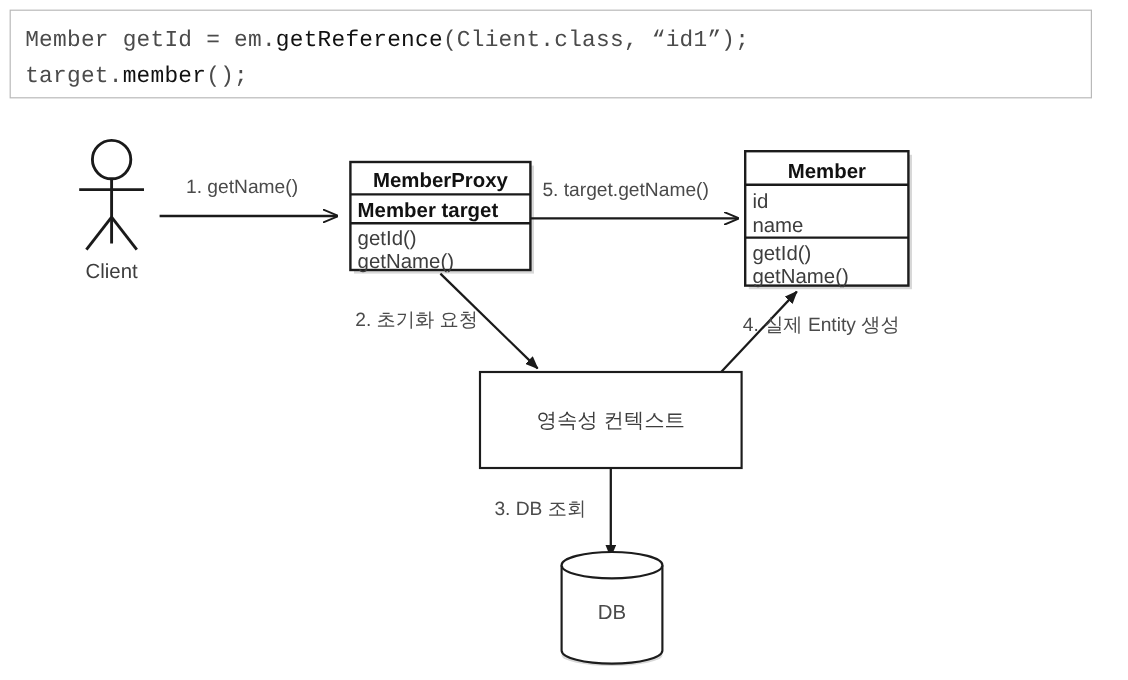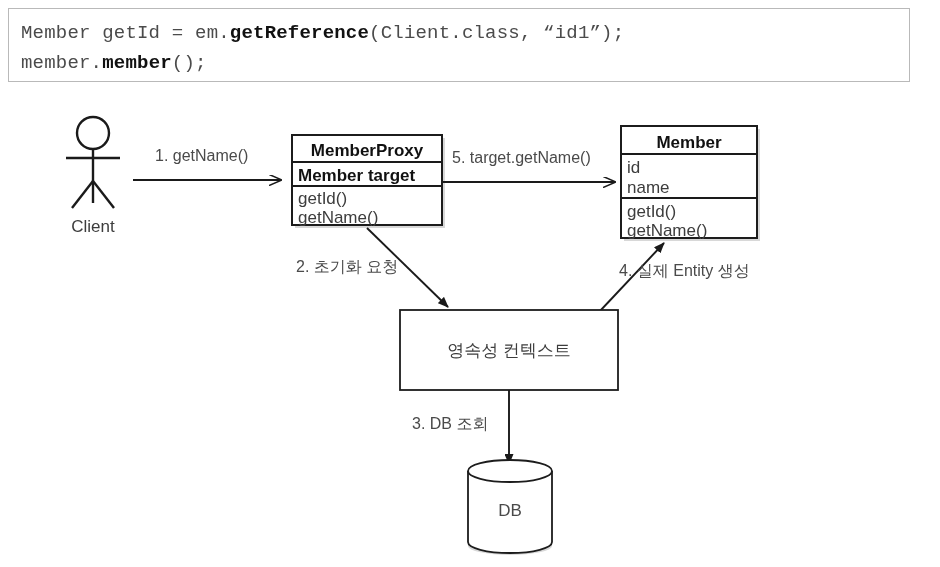--- a/index.html
+++ b/index.html
@@ -31,21 +31,21 @@
   #code-box .code-line {
     font-family: "Liberation Mono", "DejaVu Sans Mono", monospace;
     font-size: 19px;
     line-height: 30px;
     color: #4b4b4b;
     white-space: pre;
     letter-spacing: 0.2px;
   }
   #code-box .code-line b {
     color: #111111;
-    font-weight: bold;
+    font-weight: normal;
   }
 
   
   #diagram {
     position: absolute;
     left: 0;
     top: 86px;
     width: 940px;
     height: 481px;
   }
@@ -94,21 +94,21 @@
 
   .stroke-dark { stroke: #1a1a1a; fill: none; }
   .stroke-box  { stroke: #1c1c1c; fill: #ffffff; }
   .shadow-soft { fill: #d8d8d8; }
 </style>
 </head>
 <body>
 
 <div id="code-box">
   <div class="code-line"><span>Member getId = em.</span><b>getReference</b><span>(Client.class, “id1”);</span></div>
-  <div class="code-line"><span>member.</span><b>member</b><span>();</span></div>
+  <div class="code-line"><span>target.</span><b>member</b><span>();</span></div>
 </div>
 
 <div id="diagram">
 <svg width="940" height="481" viewBox="0 0 940 481" xmlns="http://www.w3.org/2000/svg">
 
   <defs>
     <marker id="arrowFilled" markerWidth="11" markerHeight="9" refX="10" refY="4.5" orient="auto" markerUnits="userSpaceOnUse">
       <path d="M0,0 L11,4.5 L0,9 z" fill="#1a1a1a"></path>
     </marker>
     <marker id="arrowOpen" markerWidth="13" markerHeight="11" refX="12" refY="5.5" orient="auto" markerUnits="userSpaceOnUse">

